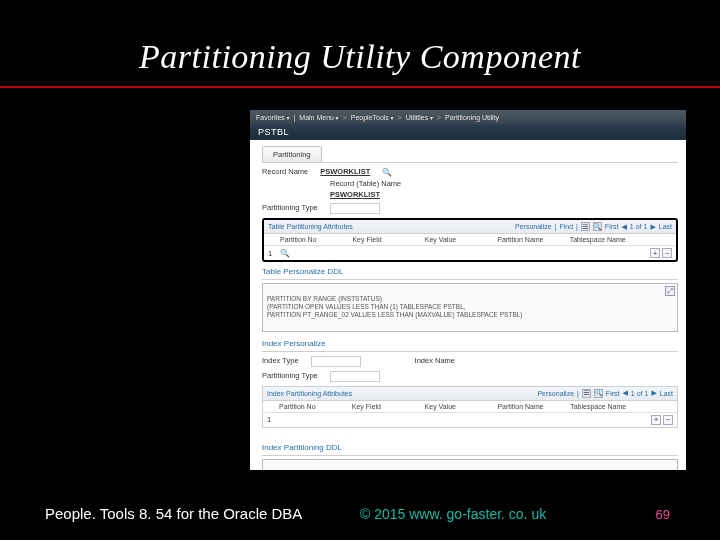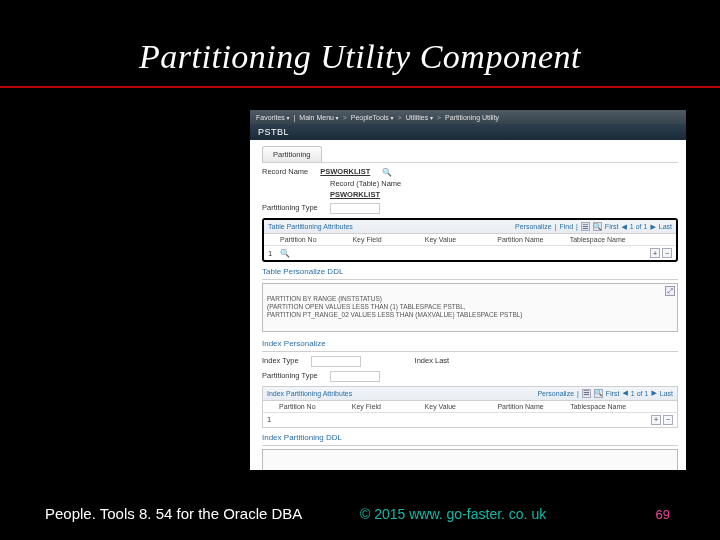--- a/index.html
+++ b/index.html
@@ -288,21 +288,21 @@
 (PARTITION OPEN VALUES LESS THAN (1) TABLESPACE PSTBL,
 PARTITION PT_RANGE_02 VALUES LESS THAN (MAXVALUE) TABLESPACE PSTBL)</span>
       <div class="expand">⤢</div>
     </div>
 
     <div class="section-title">Index Personalize</div>
     <div class="field-row">
       <span class="label">Index Type</span>
       <span class="inline-input"></span>
       <span style="width:30px;"></span>
-      <span class="label">Index Last</span>
+      <span class="label">Index Name</span>
     </div>
     <div class="field-row">
       <span class="label">Partitioning Type</span>
       <span class="inline-input"></span>
     </div>
 
     <div class="grid-header" style="border:1px solid #cfcfcf;">
       <span class="grid-header-left">Index Partitioning Attributes</span>
       <span class="grid-header-right">
         <span>Personalize</span>
@@ -331,21 +331,21 @@
         <div></div>
         <div></div>
         <div></div>
         <div></div>
       <div class="row-icons">
         <span>+</span>
         <span>−</span>
       </div>
     </div>
 
-    <div class="section-title" style="margin-top:2px;">Index Partitioning DDL</div>
+    <div class="section-title" style="margin-top:12px;">Index Partitioning DDL</div>
     <div class="ddl-box" style="min-height:24px;">
       
       
     </div>
 
     
   </div>
 </div>
 
 <div class="footer-left">People. Tools 8. 54 for the Oracle DBA</div>

